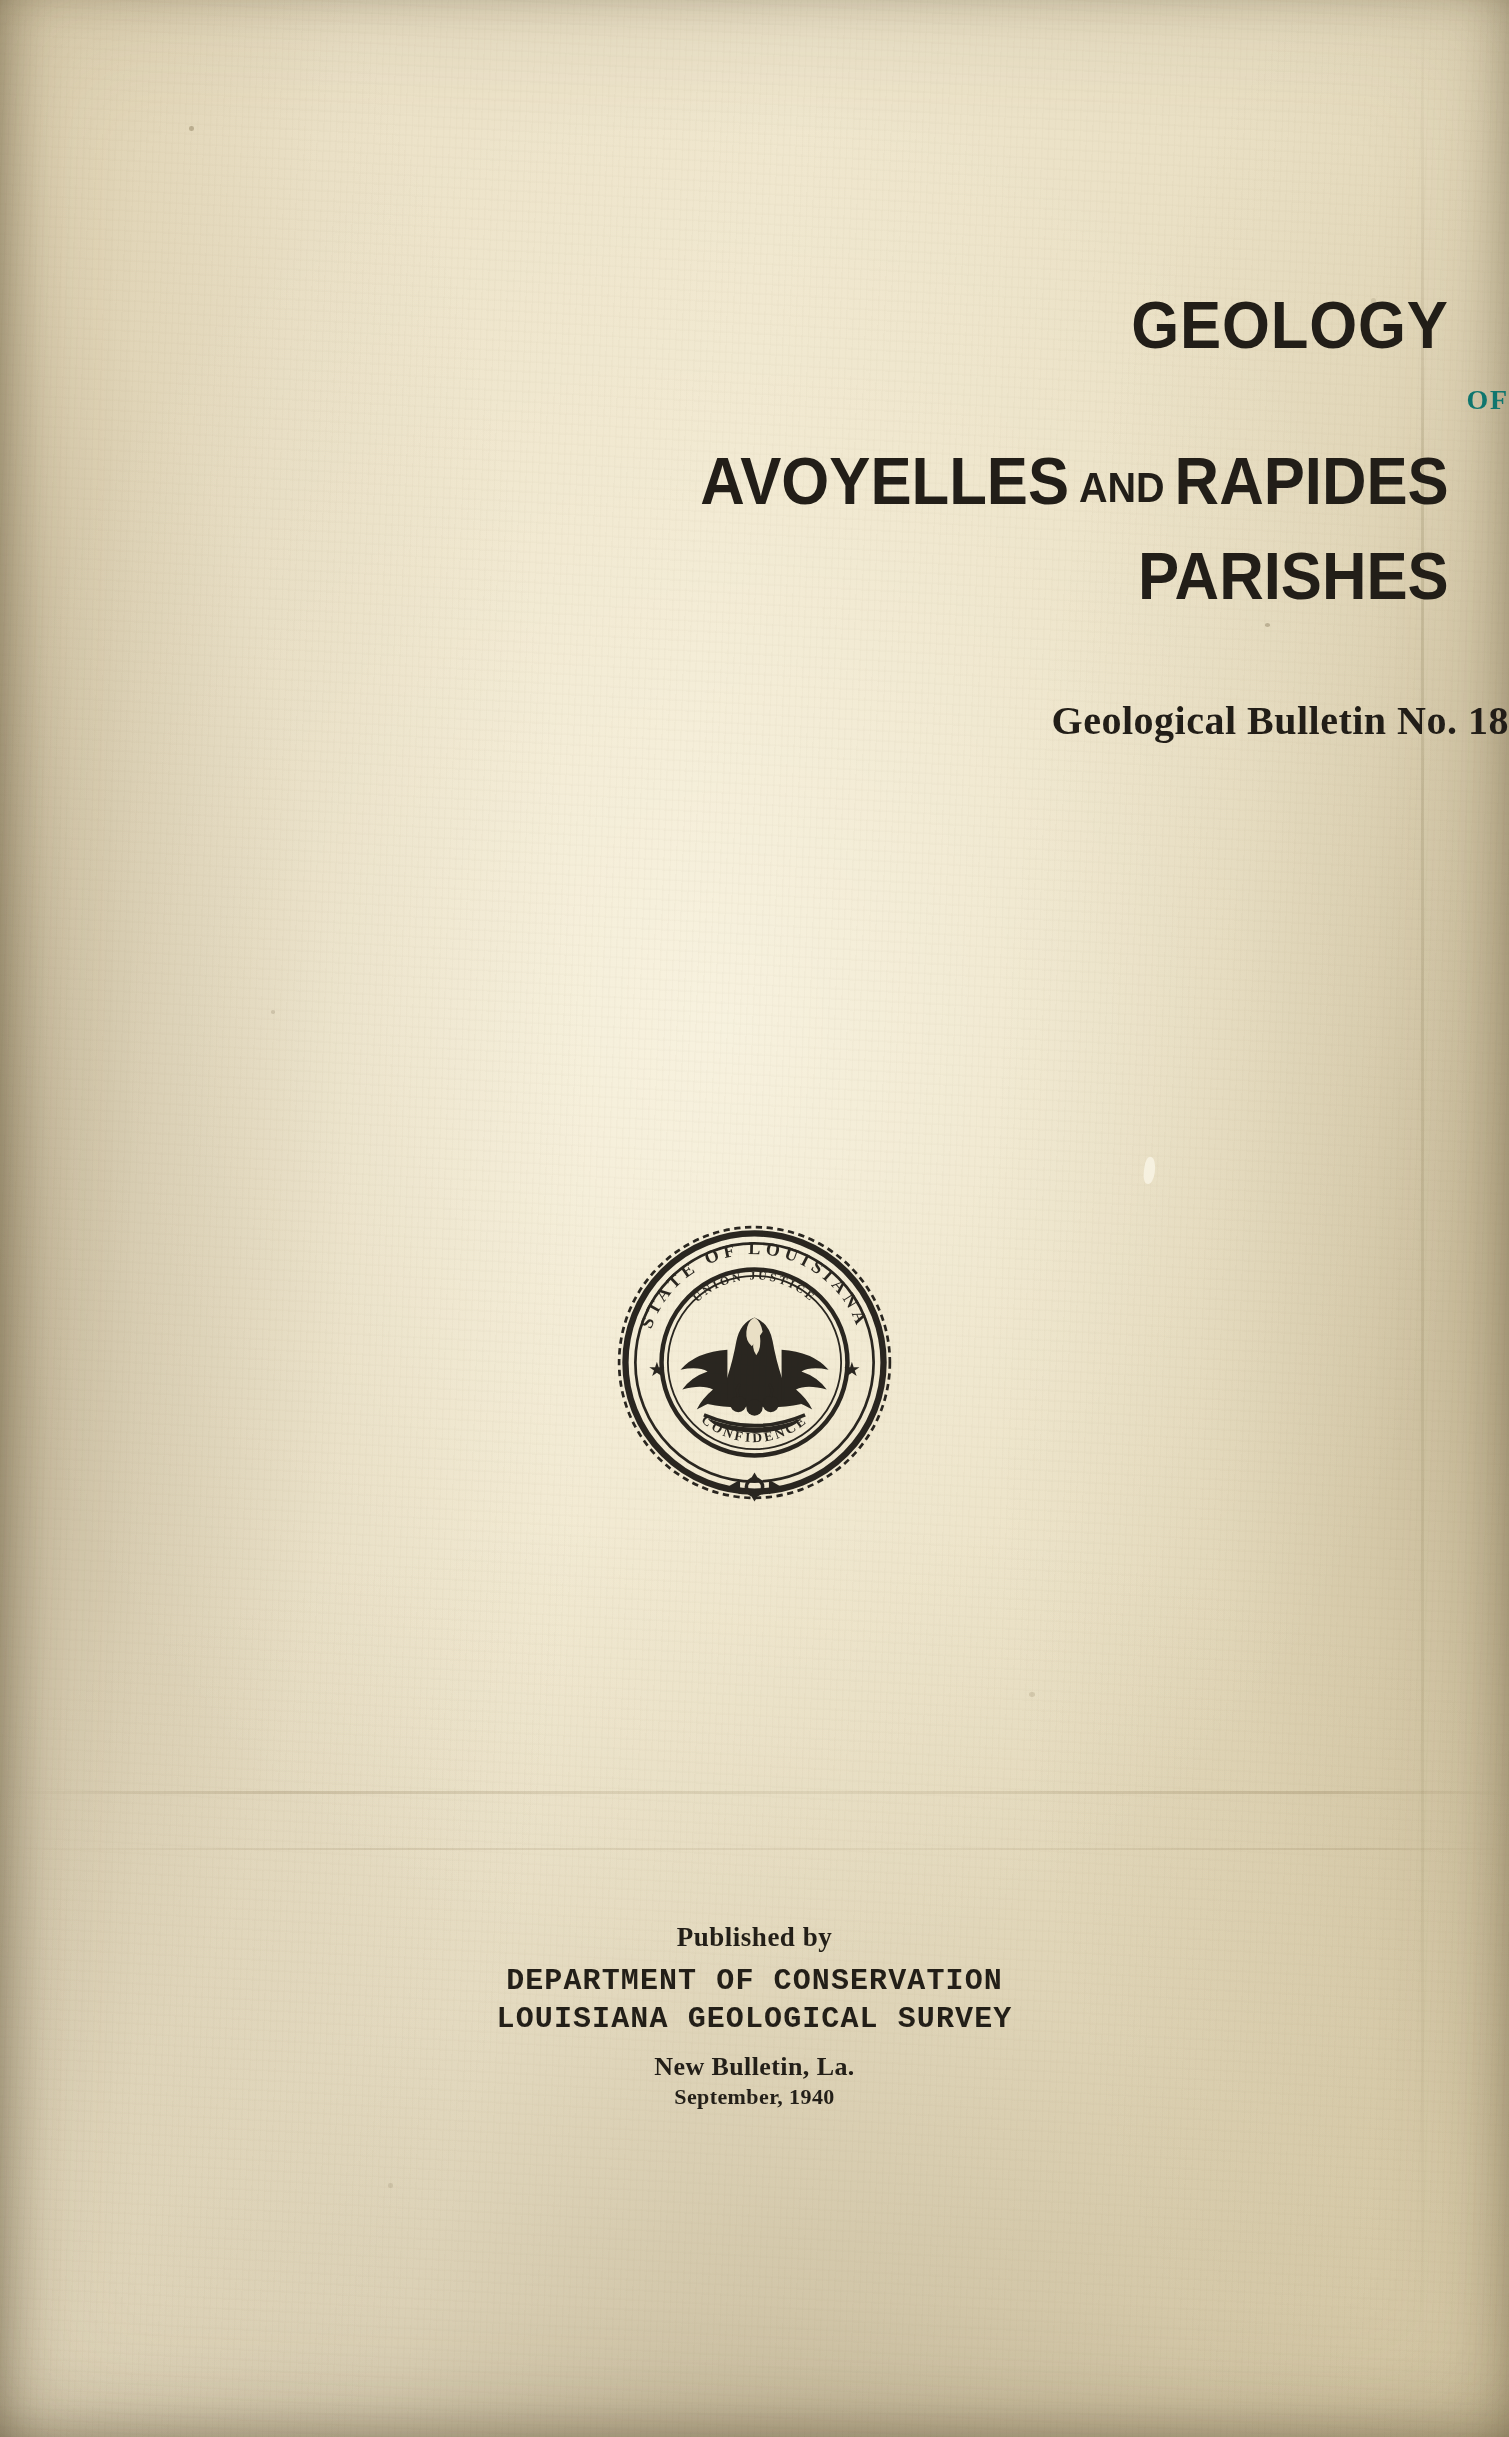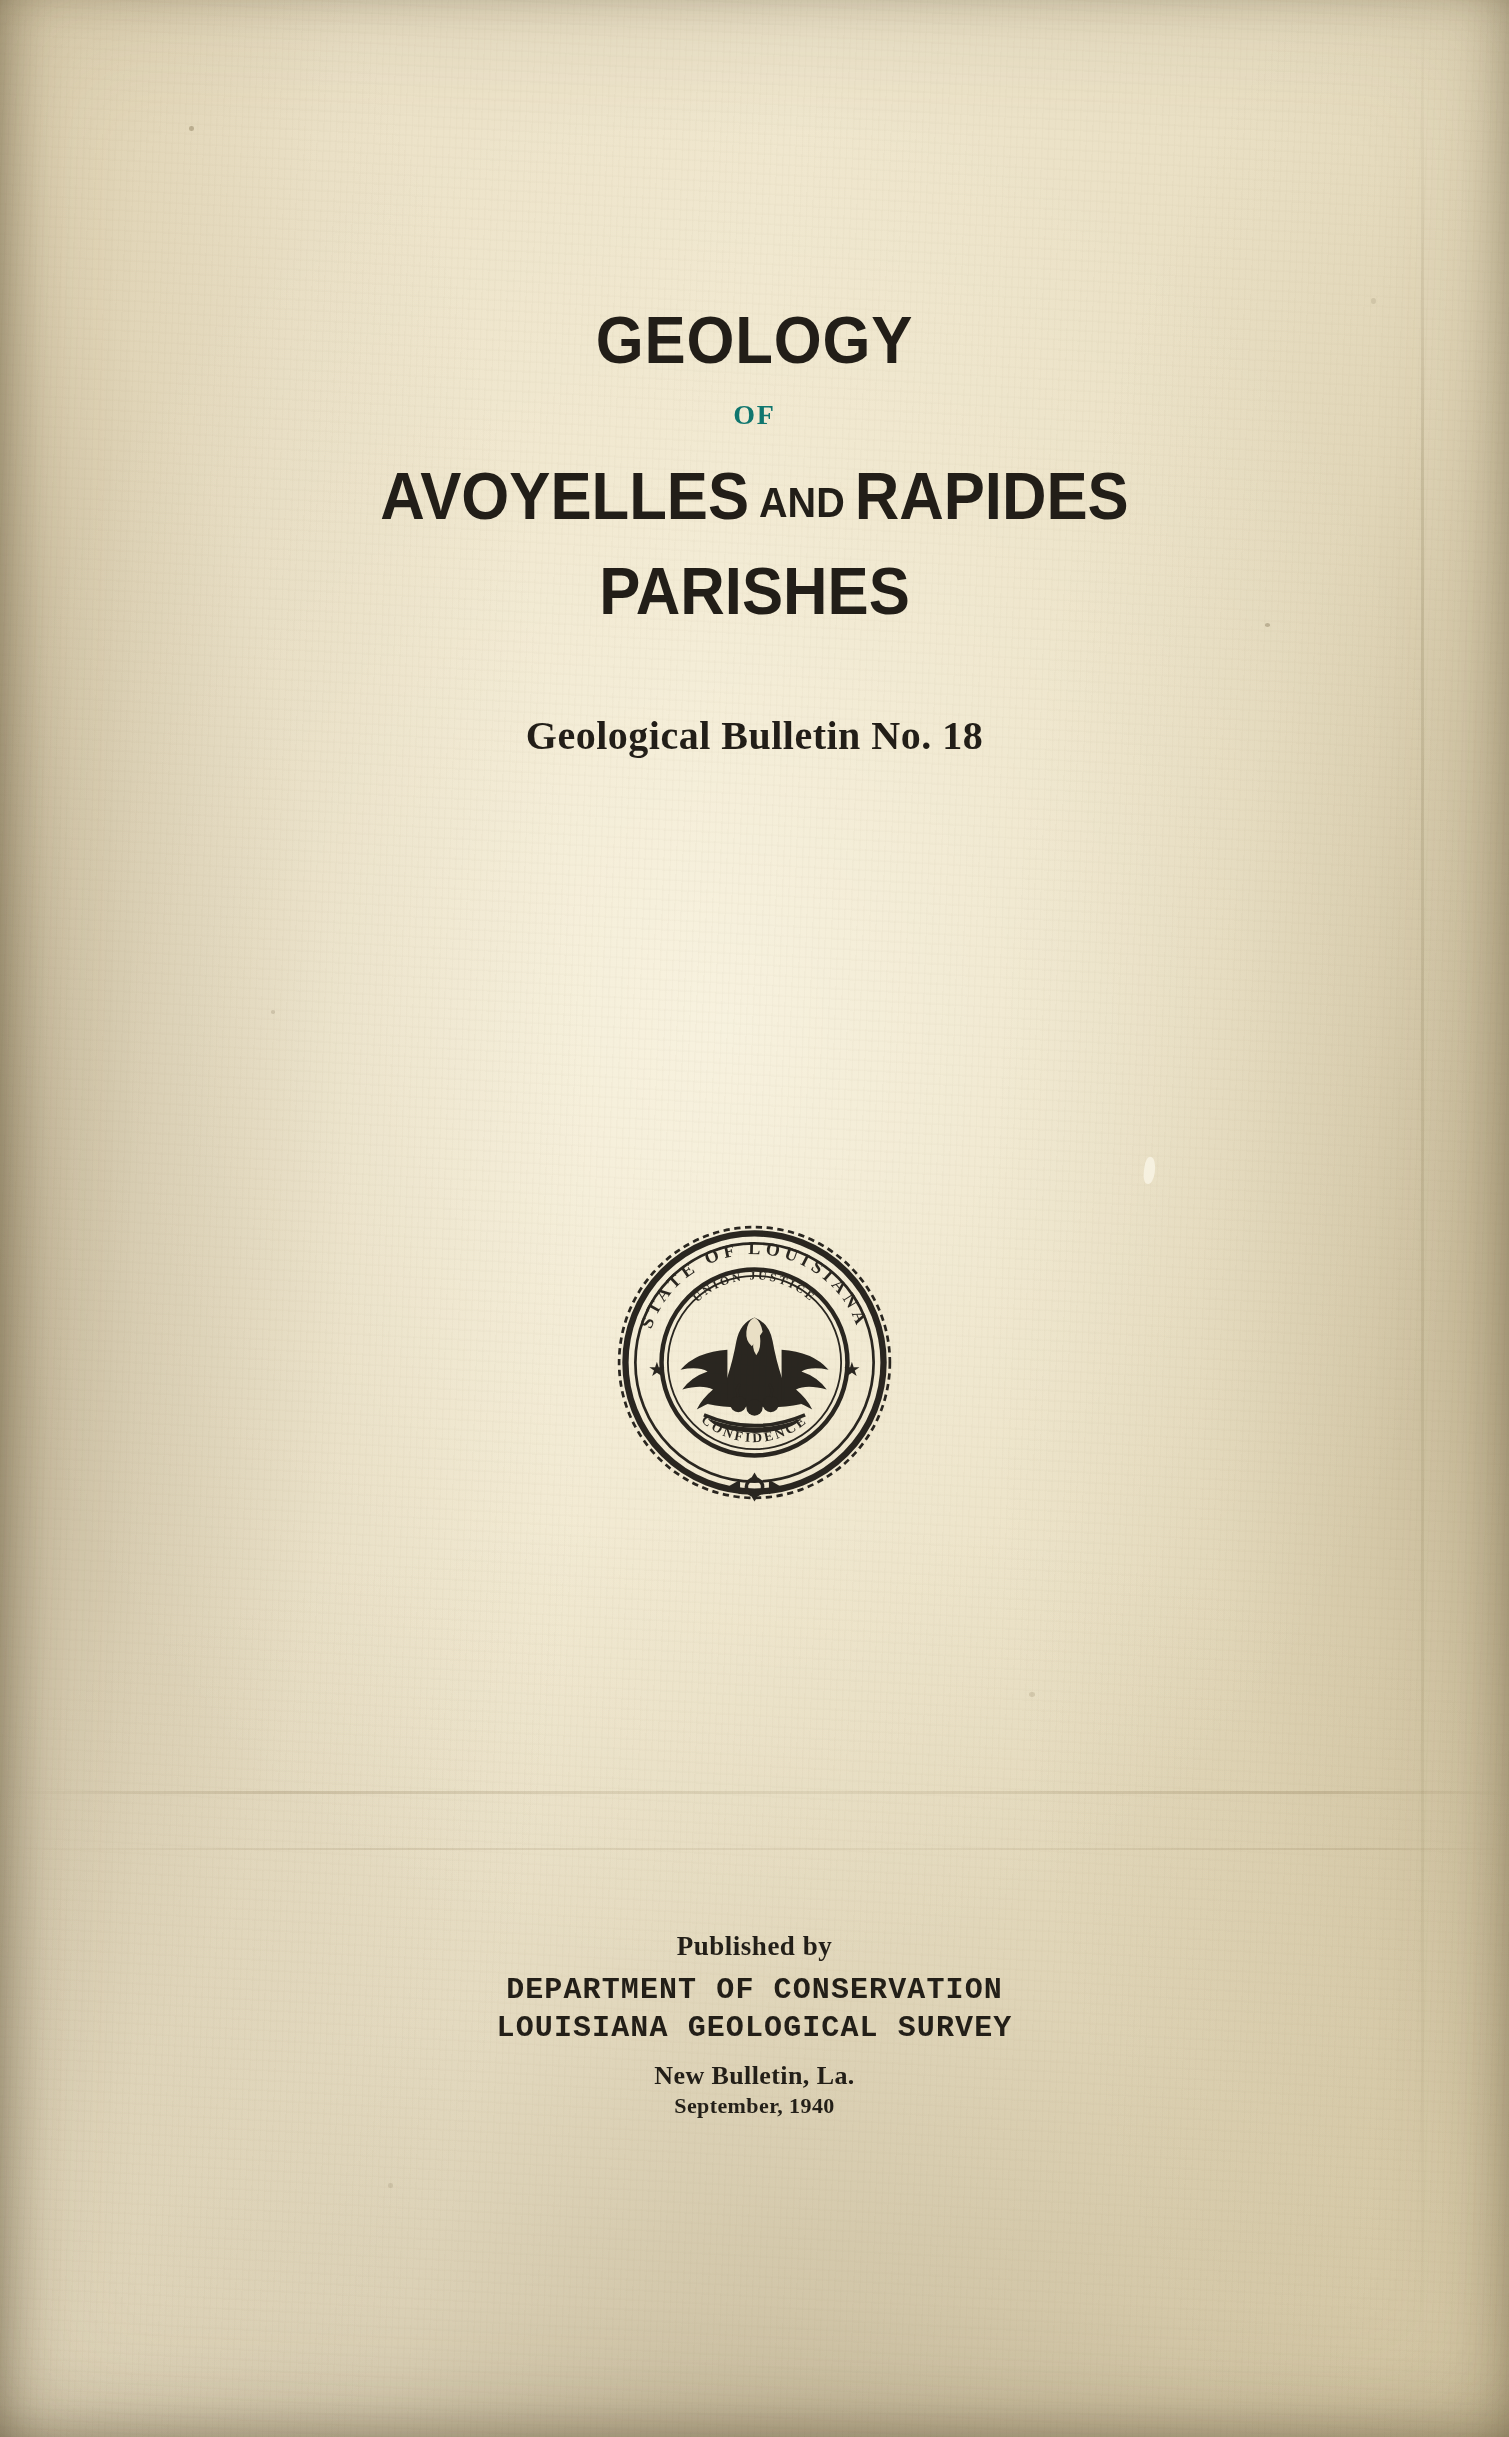--- a/index.html
+++ b/index.html
@@ -58,24 +58,24 @@
   }
 
   .content {
     position: absolute;
     inset: 0;
     z-index: 5;
   }
 
   .title-block {
     position: absolute;
-    top: 305px;
+    top: 290px;
     left: 0;
     width: 100%;
-    text-align: center;
+    text-align: right;
   }
   .t-main {
     font-family: "Liberation Sans", sans-serif;
     font-weight: bold;
     font-size: 67px;
     letter-spacing: 0.9px;
     line-height: 1.05;
     color: #221e18;
     transform: scaleX(0.92);
   }
@@ -136,21 +136,20 @@
   }
 
   
   .imprint {
     position: absolute;
     top: 1922px;
     left: 0;
     width: 100%;
     text-align: center;
     color: #231f18;
-    margin-top: 9px;
   }
   .imp-pub {
     font-size: 27px;
     font-weight: bold;
     letter-spacing: 0.5px;
     margin-bottom: 9px;
   }
   .imp-dept, .imp-survey {
     font-size: 30px;
     font-weight: bold;

